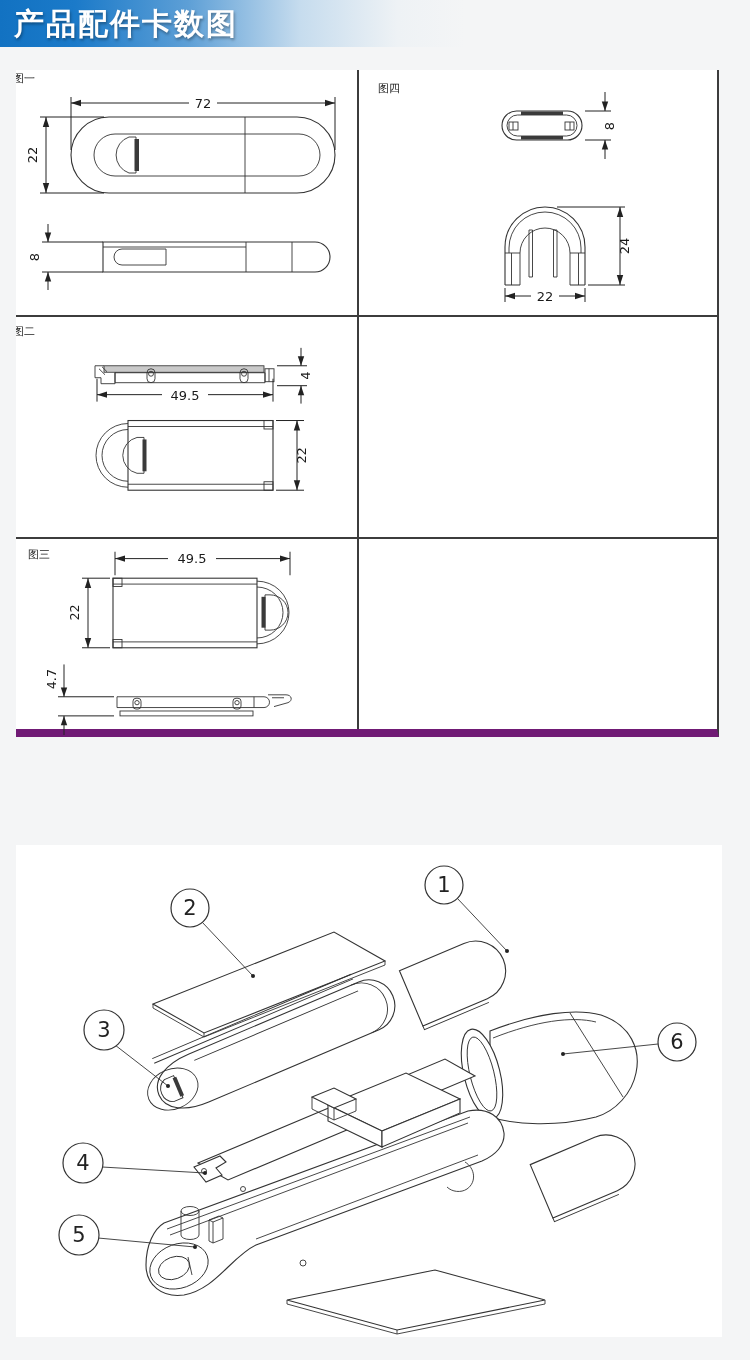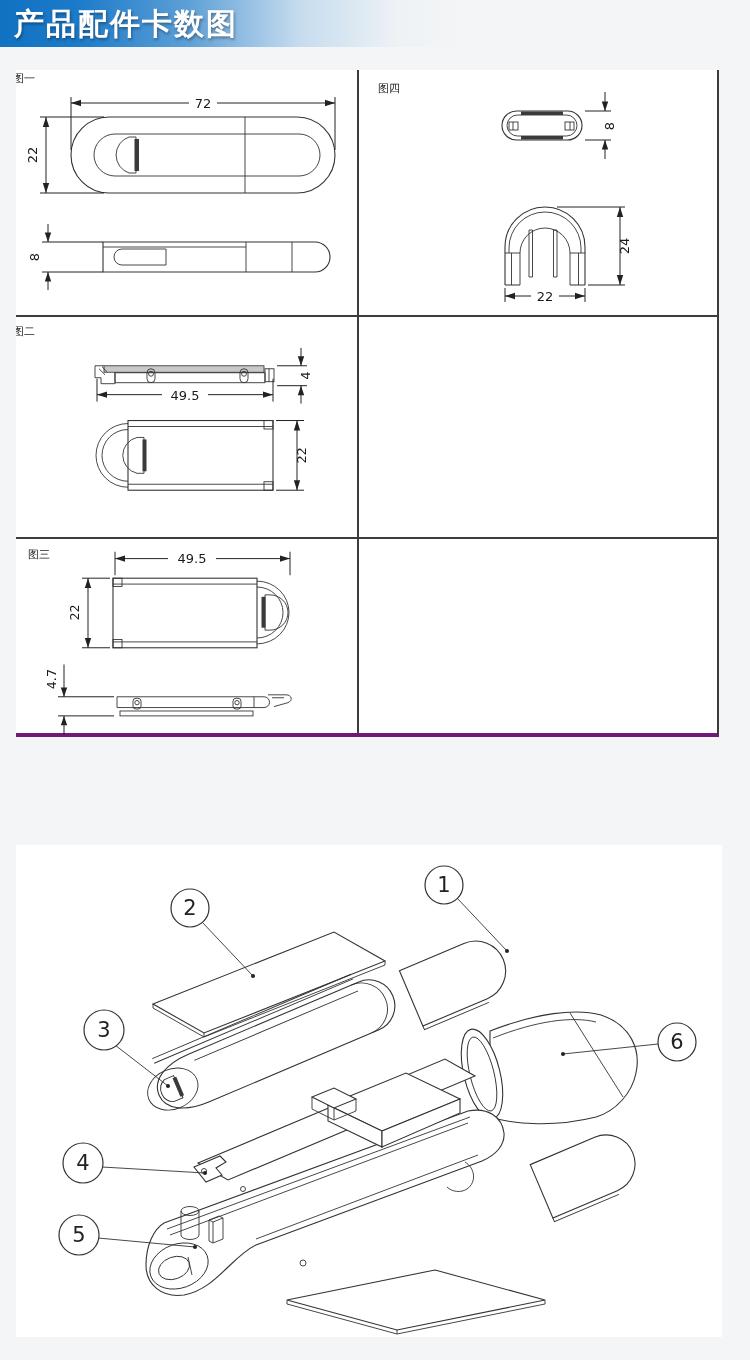--- a/index.html
+++ b/index.html
@@ -5,21 +5,21 @@
   html,body{margin:0;padding:0;}
   .page{position:relative;width:750px;height:1360px;background:#f4f5f6;overflow:hidden;
         font-family:"Liberation Sans","DejaVu Sans",sans-serif;}
   .banner{position:absolute;left:0;width:750px;height:47px;
           background:linear-gradient(90deg,#1272c2 0%,#1b7ac9 10%,#5d9fd6 25%,#c6dcee 40%,#eef2f5 53%,#f4f5f6 62%,#f4f5f6 100%);}
   .banner span{display:block;padding-left:14px;line-height:47px;font-size:30px;font-weight:bold;
           color:#ffffff;letter-spacing:2px;text-shadow:1px 2px 3px rgba(0,0,0,0.35);}
   #banner-parts{top:0;}
   #banner-assembly{top:769px;}
   .panel-table{position:absolute;left:16px;top:70px;width:703px;height:667px;background:#ffffff;
-          box-sizing:border-box;border-right:2px solid #3c3c3c;border-bottom:4px solid #701a75;}
+          box-sizing:border-box;border-right:2px solid #3c3c3c;border-bottom:8px solid #701a75;}
   .vline{position:absolute;left:341px;top:0;width:2px;height:100%;background:#3c3c3c;}
   .hline{position:absolute;left:0;width:100%;height:2px;background:#3c3c3c;}
   .fig{position:absolute;}
   .panel-assembly{position:absolute;left:16px;top:845px;width:706px;height:492px;background:#ffffff;}
   svg{display:block;}
   .ln{stroke:#333;stroke-width:1.1;fill:none;}
   .lnthin{stroke:#333;stroke-width:0.9;fill:none;}
   .dimln{stroke:#222;stroke-width:1;fill:none;}
   .arr{fill:#222;stroke:none;}
   .dimtxt{font-family:"DejaVu Sans",sans-serif;font-size:13px;fill:#1a1a1a;}

